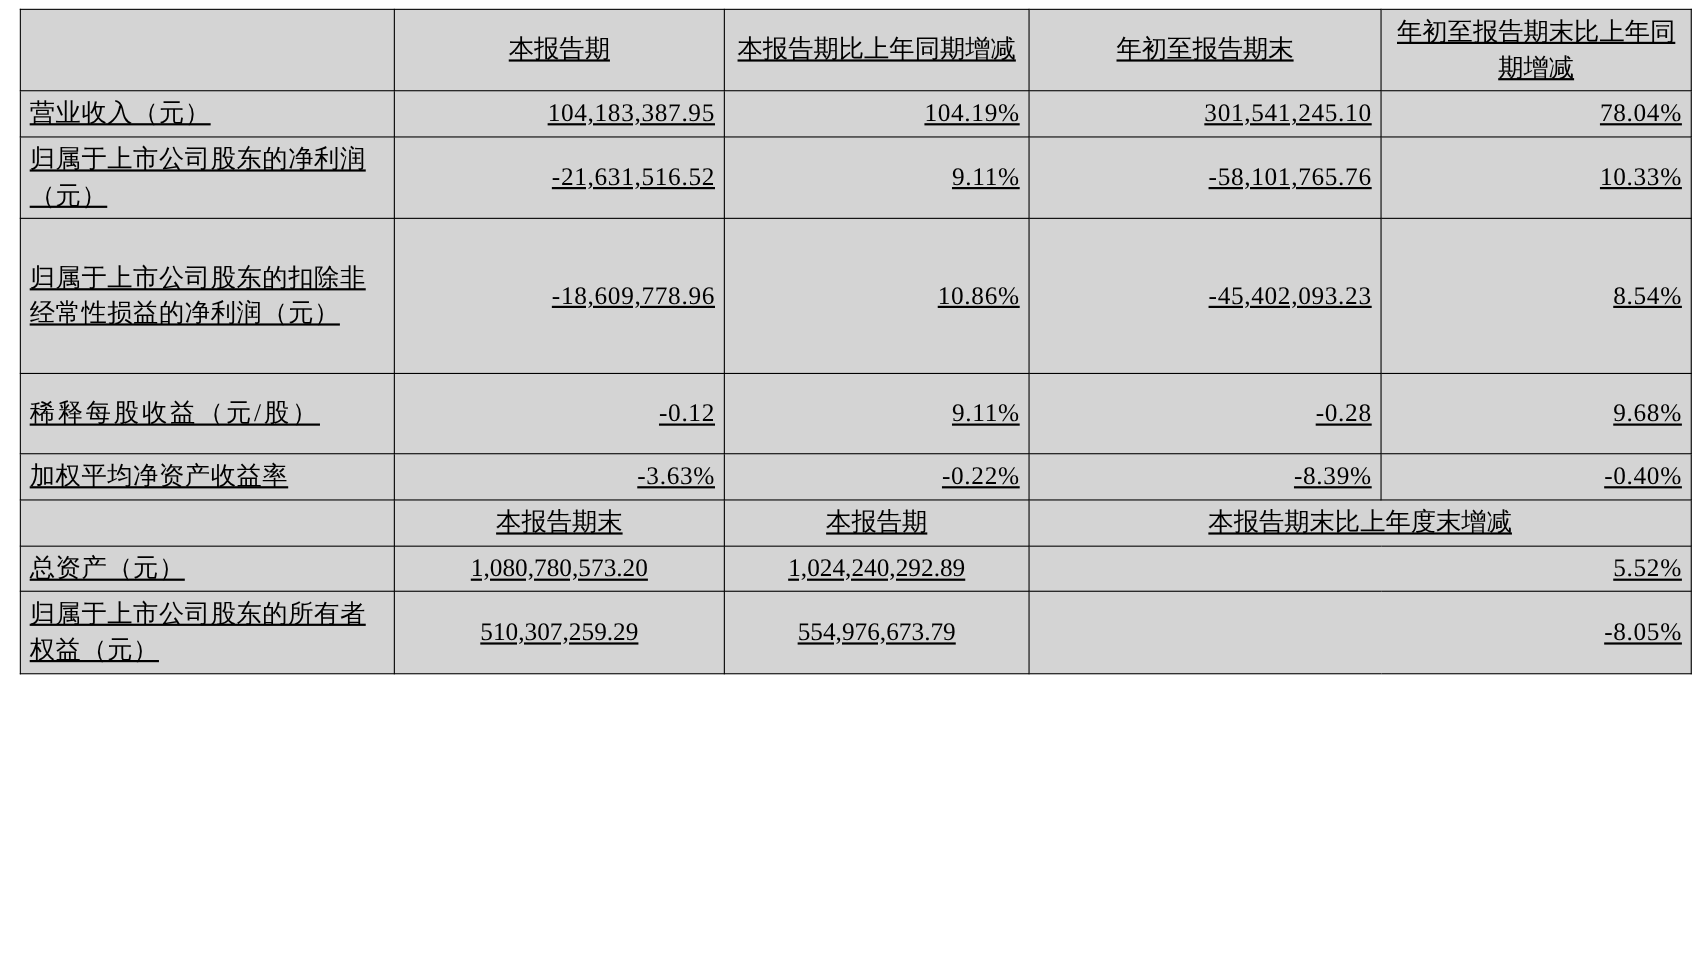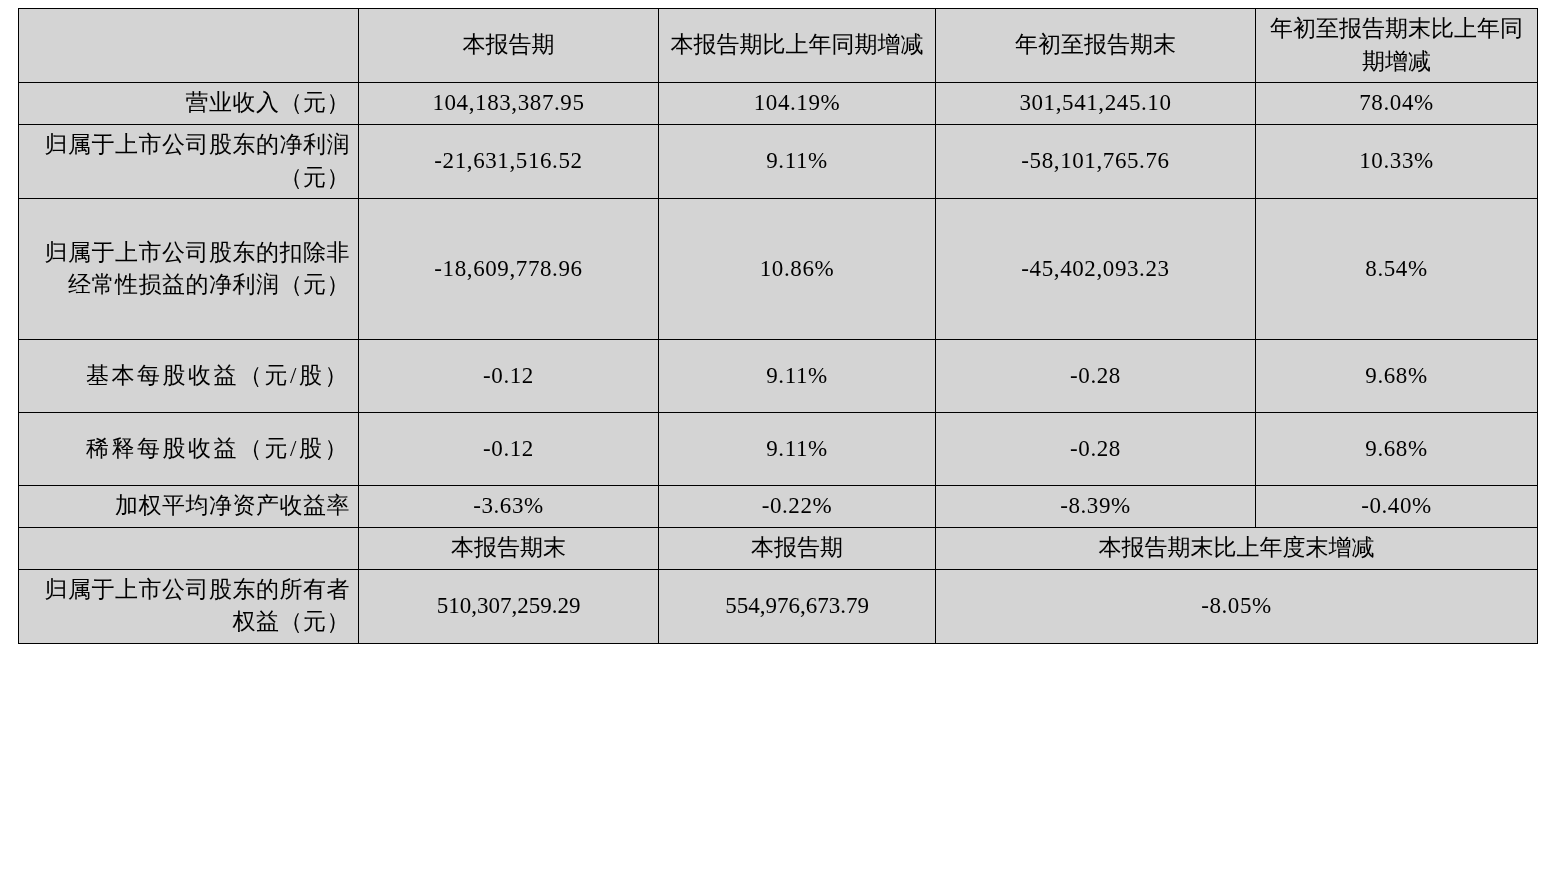--- a/index.html
+++ b/index.html
@@ -18,48 +18,49 @@
     width: 1551px;
     height: 872px;
     box-sizing: border-box;
     padding: 8px 14px 8px 18px;
   }
   table.fin {
     border-collapse: collapse;
     table-layout: fixed;
     width: 1519px;
     margin: 0;
+    text-decoration: underline;
   }
   table.fin td, table.fin th {
     border: 1px solid #000000;
     padding: 4px 8px;
     font-size: 23px;
     line-height: 1.42;
     font-weight: normal;
     vertical-align: middle;
     background: #d4d4d4;
   }
   col.c0 { width: 340px; }
   col.c1 { width: 300px; }
   col.c2 { width: 277px; }
   col.c3 { width: 320px; }
   col.c4 { width: 282px; }
 
   .hdr {
     text-align: center;
   }
   .rowlabel {
-    text-align: right;
+    text-align: left;
     letter-spacing: 0.5px;
   }
   .rowlabel.spaced {
     letter-spacing: 2.5px;
   }
   .num {
-    text-align: center;
+    text-align: right;
     font-family: "Liberation Serif", "DejaVu Serif", serif;
     letter-spacing: 0.6px;
     margin-top: 12px;
   }
   .ctr {
     text-align: center;
   }
   .blank-cell {
     background: #d4d4d4;
   }
@@ -108,27 +109,20 @@
 
       <tr>
         <td class="rowlabel tall-3">归属于上市公司股东的扣除非经常性损益的净利润（元）</td>
         <td class="num">-18,609,778.96</td>
         <td class="num">10.86%</td>
         <td class="num">-45,402,093.23</td>
         <td class="num">8.54%</td>
       </tr>
 
 
-      <tr>
-        <td class="rowlabel spaced tall-2">基本每股收益（元/股）</td>
-        <td class="num">-0.12</td>
-        <td class="num">9.11%</td>
-        <td class="num">-0.28</td>
-        <td class="num">9.68%</td>
-      </tr>
 
       <tr>
         <td class="rowlabel spaced tall-2">稀释每股收益（元/股）</td>
         <td class="num">-0.12</td>
         <td class="num">9.11%</td>
         <td class="num">-0.28</td>
         <td class="num">9.68%</td>
       </tr>
 
       <tr>
@@ -139,20 +133,26 @@
         <td class="num">-0.40%</td>
       </tr>
 
       <tr>
         <td class="hdr"></td>
         <td class="hdr">本报告期末</td>
         <td class="hdr">本报告期</td>
         <td class="hdr" colspan="2">本报告期末比上年度末增减</td>
       </tr>
 
+      <tr>
+        <td class="rowlabel">总资产（元）</td>
+        <td class="ctr">1,080,780,573.20</td>
+        <td class="ctr">1,024,240,292.89</td>
+        <td class="num" colspan="2">5.52%</td>
+      </tr>
 
       <tr>
         <td class="rowlabel tall-2">归属于上市公司股东的所有者权益（元）</td>
         <td class="ctr">510,307,259.29</td>
         <td class="ctr">554,976,673.79</td>
         <td class="num" colspan="2">-8.05%</td>
       </tr>
     </tbody>
   </table>
 </div>

